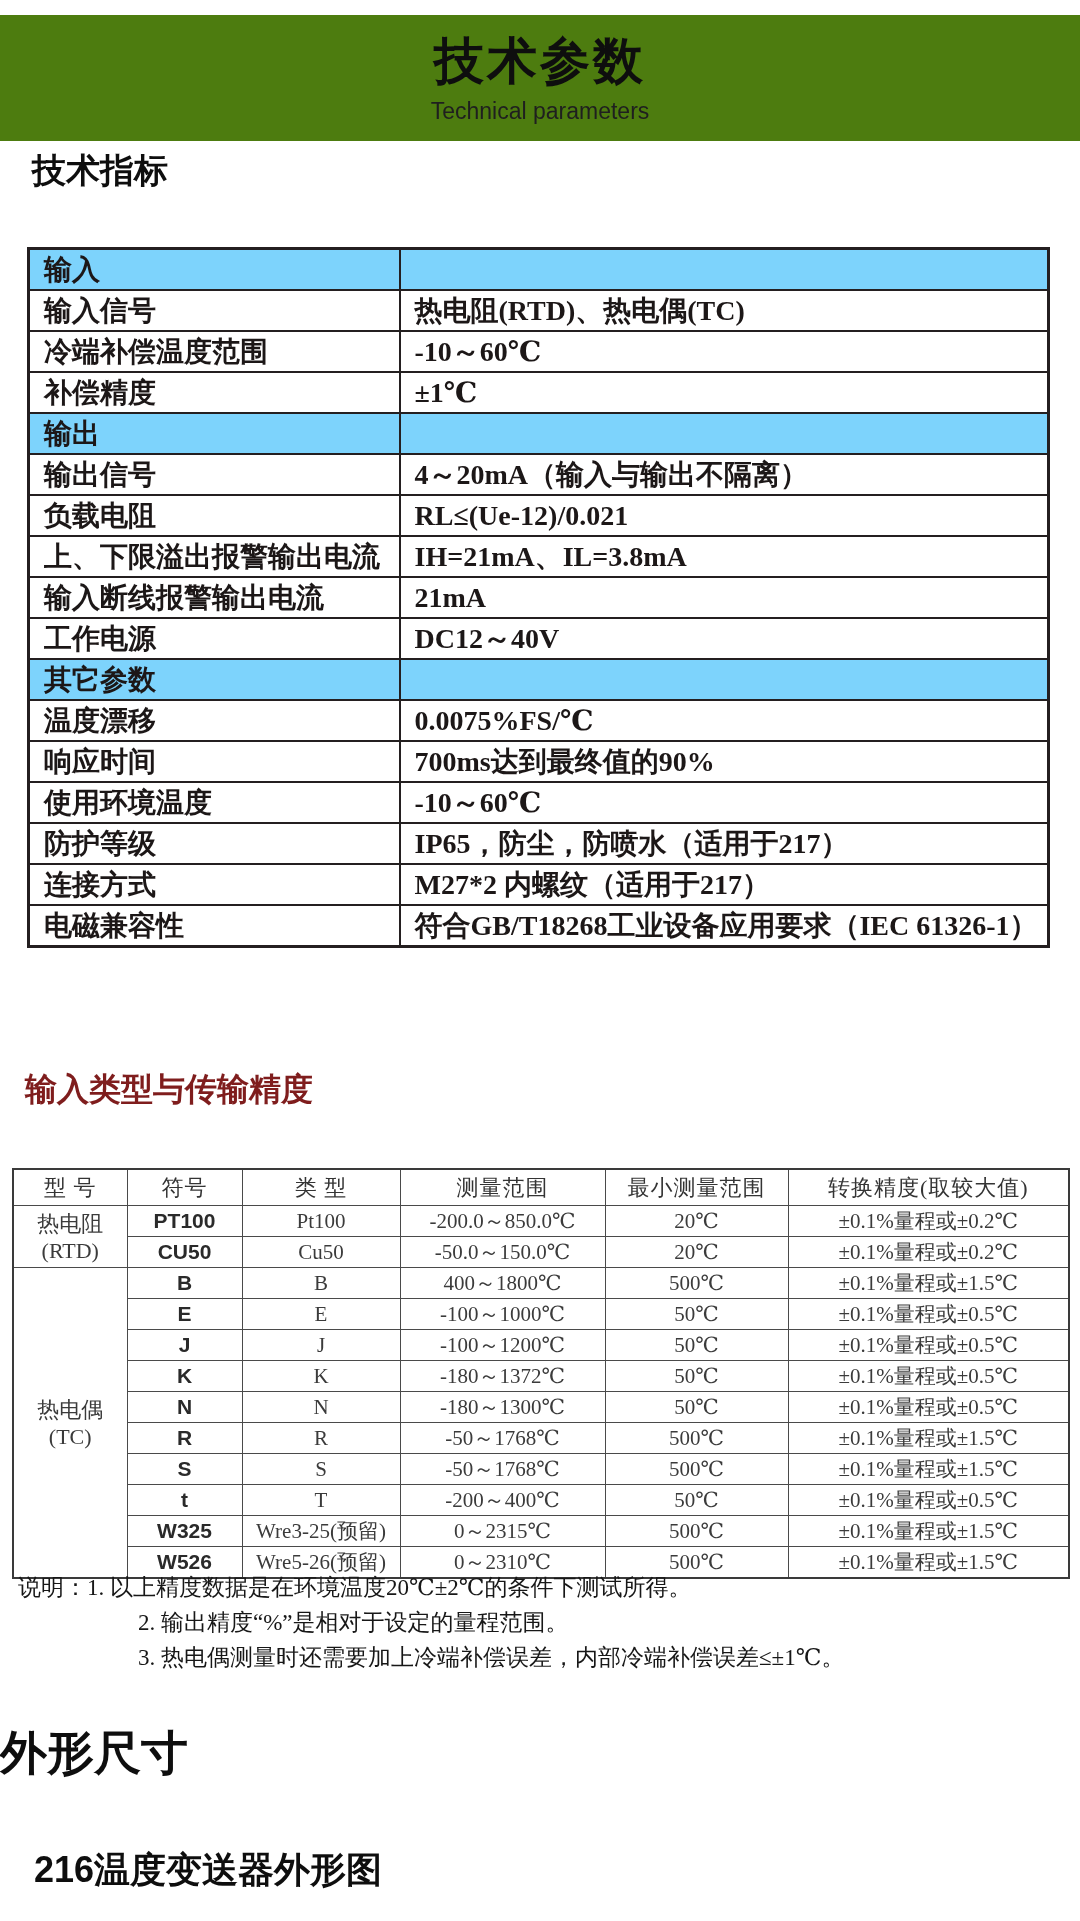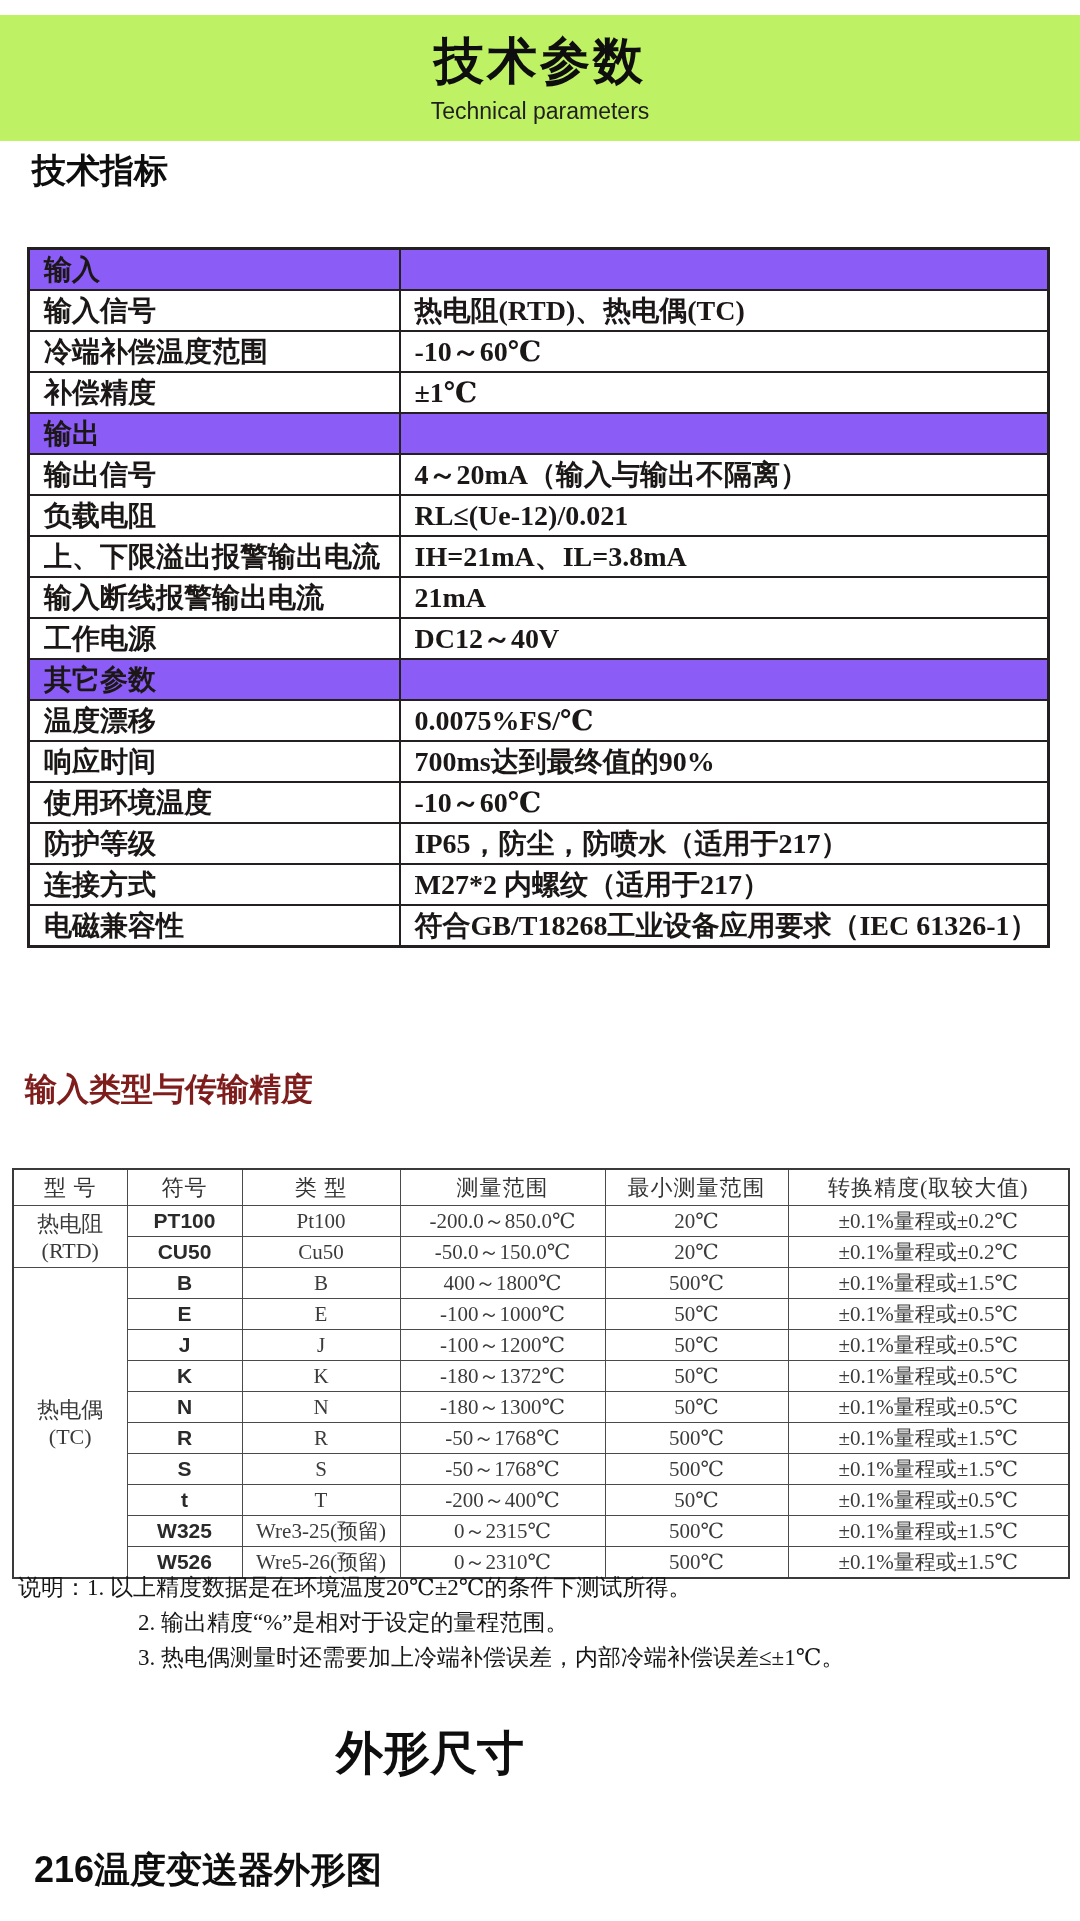--- a/index.html
+++ b/index.html
@@ -1,40 +1,40 @@
 <!DOCTYPE html>
 <html><head>
 <meta charset="utf-8">
 <style>
   html,body{margin:0;padding:0;background:#ffffff;}
   .page{position:relative;width:1080px;height:1921px;background:#ffffff;overflow:hidden;
         font-family:"Liberation Serif","DejaVu Serif",serif;color:#1c1717;}
 
   
-  .banner{position:absolute;left:0;top:15px;width:1080px;height:126px;background:#bef264;text-align:center;}
+  .banner{position:absolute;left:0;top:15px;width:1080px;height:126px;background:#4d7c0f;text-align:center;}
   .banner-title{font-family:"Liberation Sans","DejaVu Sans",sans-serif;font-weight:900;
         font-size:50px;color:#0e0e0e;letter-spacing:3px;margin-top:13px;}
   .banner-sub{font-family:"Liberation Sans","DejaVu Sans",sans-serif;font-size:23px;color:#1f1f1f;margin-top:3px;}
 
   
   .h-spec{position:absolute;left:32px;top:148px;font-family:"Liberation Sans","DejaVu Sans",sans-serif;
         font-weight:700;font-size:34px;color:#0e0e0e;}
   .h-itt{position:absolute;left:25px;top:1068px;font-family:"Liberation Sans","DejaVu Sans",sans-serif;
         font-weight:700;font-size:32px;color:#7f1d1d;}
-  .h-dim{position:absolute;left:0;top:1722px;width:860px;text-align:center;
+  .h-dim{position:absolute;left:0;top:1722px;width:860px;
         font-family:"Liberation Sans","DejaVu Sans",sans-serif;font-weight:900;font-size:47px;color:#0e0e0e;}
   .h-fig{position:absolute;left:34px;top:1846px;font-family:"Liberation Sans","DejaVu Sans",sans-serif;
         font-weight:900;font-size:36px;color:#0e0e0e;}
 
   
   table.spec{position:absolute;left:27px;top:247px;width:1023px;border-collapse:collapse;
         table-layout:fixed;border:3px solid #241f20;}
   table.spec td{border:2px solid #241f20;height:39px;font-size:28px;font-weight:700;
         color:#1c1717;padding:0 6px 0 14px;vertical-align:middle;overflow:hidden;white-space:nowrap;}
-  table.spec tr.section td{background:#8b5cf6;}
+  table.spec tr.section td{background:#7dd3fc;}
 
   
   table.itt{position:absolute;left:12px;top:1156px;width:1056px;border-collapse:collapse;
         table-layout:fixed;border:2px solid #3a3a3a;font-size:21px;color:#3b3b3b;text-align:center;margin-top:12px;}
   table.itt th{border:1px solid #4a4a4a;height:33px;font-weight:400;font-size:22px;color:#343434;
         vertical-align:middle;letter-spacing:1px;}
   table.itt td{border:1px solid #4a4a4a;height:27px;vertical-align:middle;overflow:hidden;white-space:nowrap;}
   table.itt td.sym{font-family:"Liberation Sans","DejaVu Sans",sans-serif;font-weight:700;color:#2a2a2a;}
   table.itt td.grp{font-size:22px;line-height:27px;}
 

